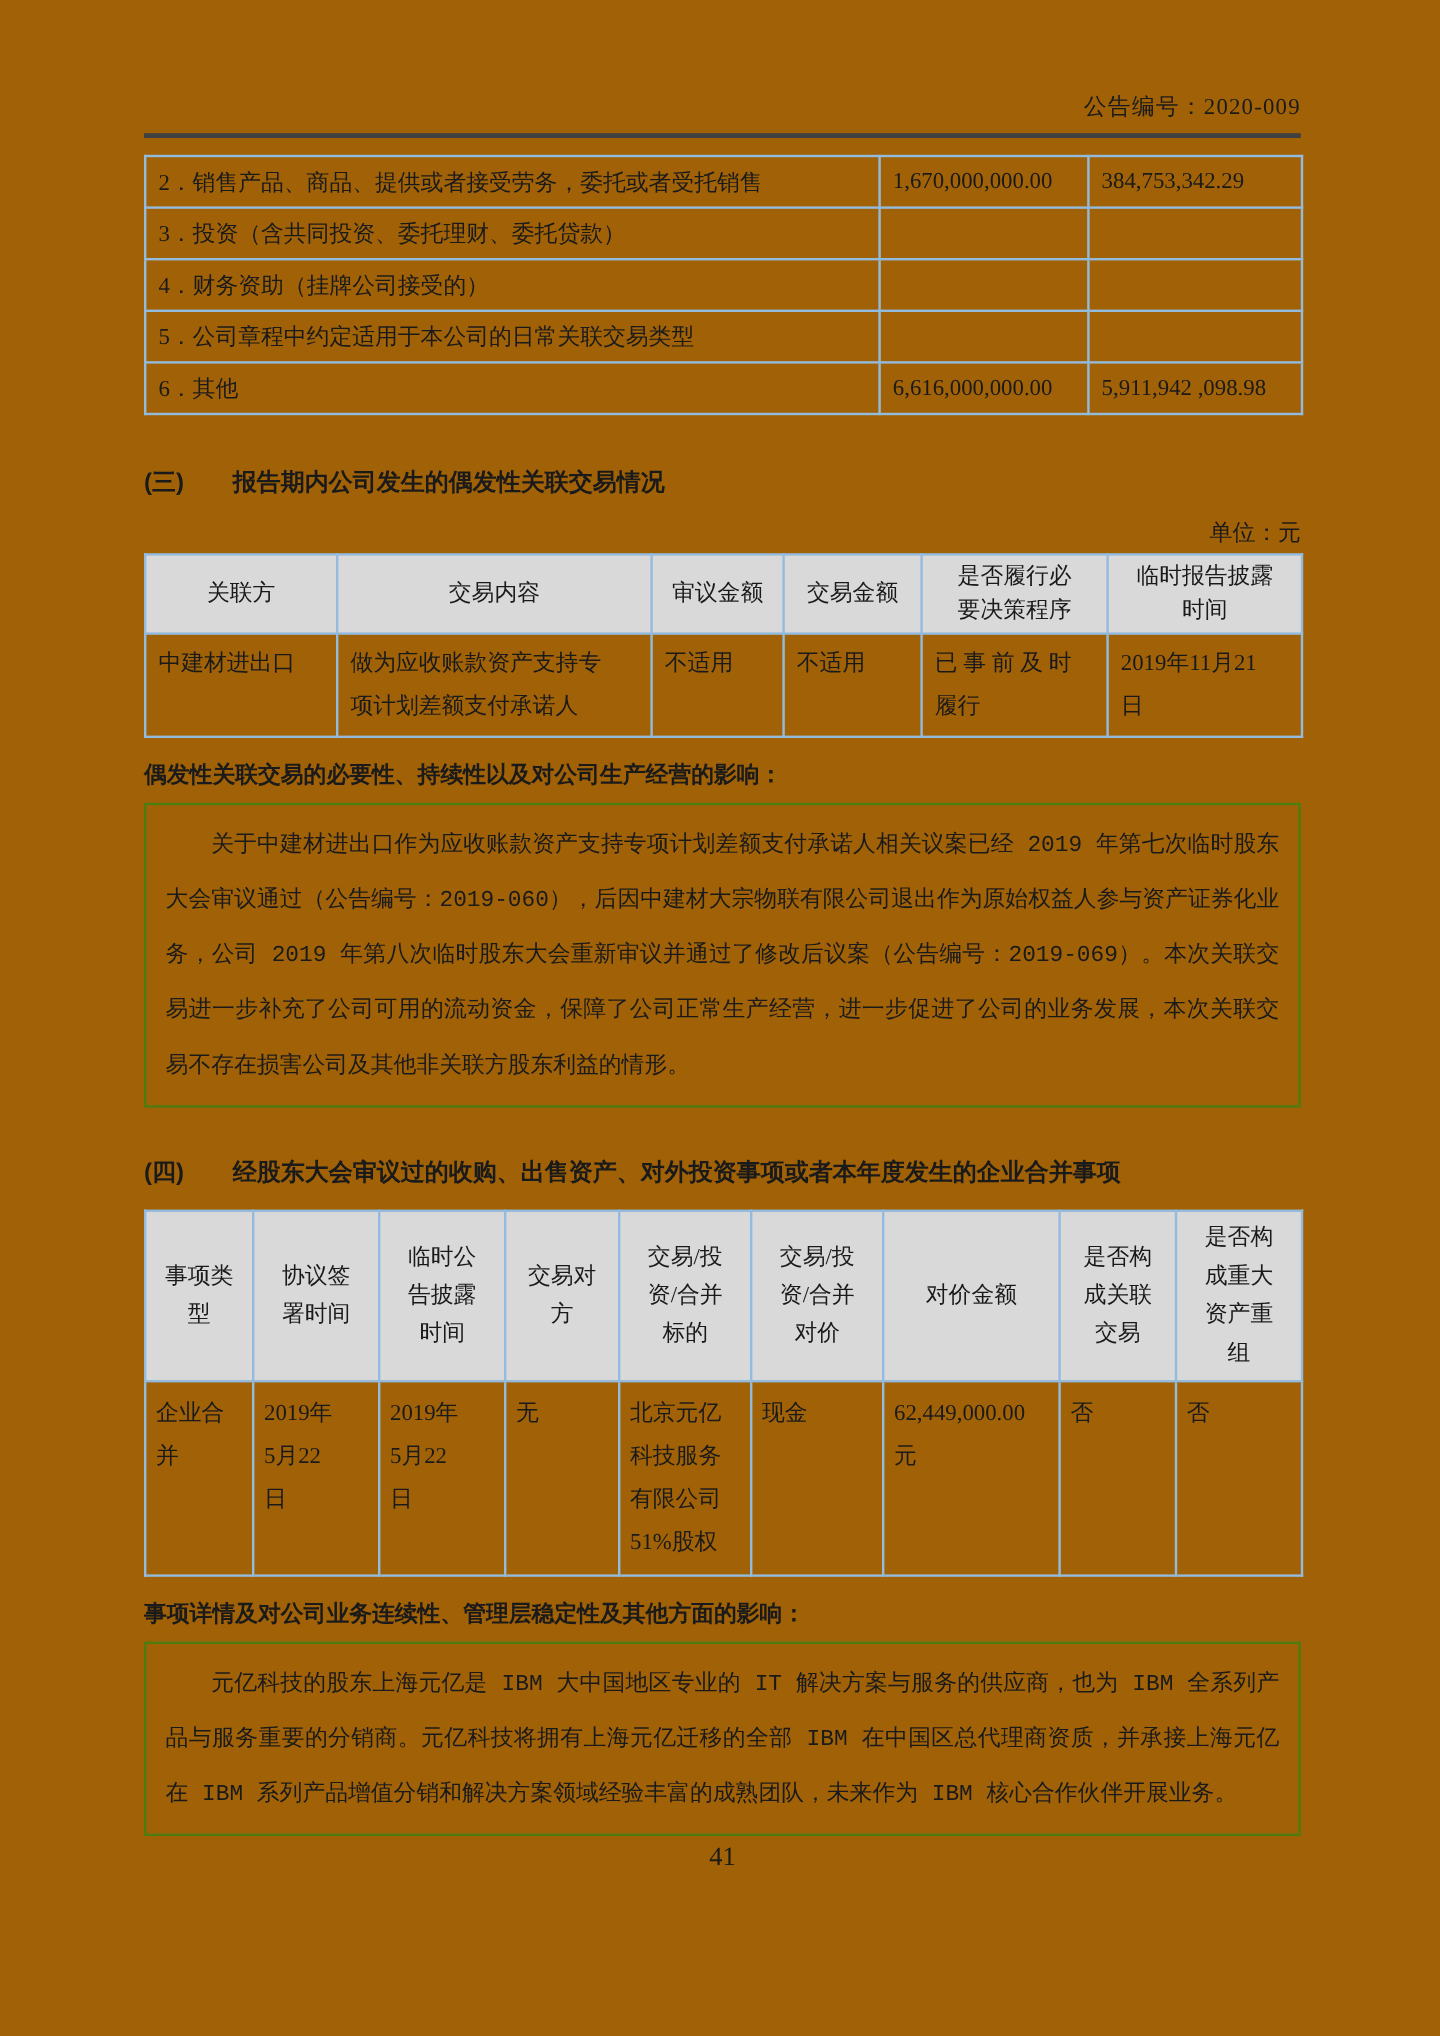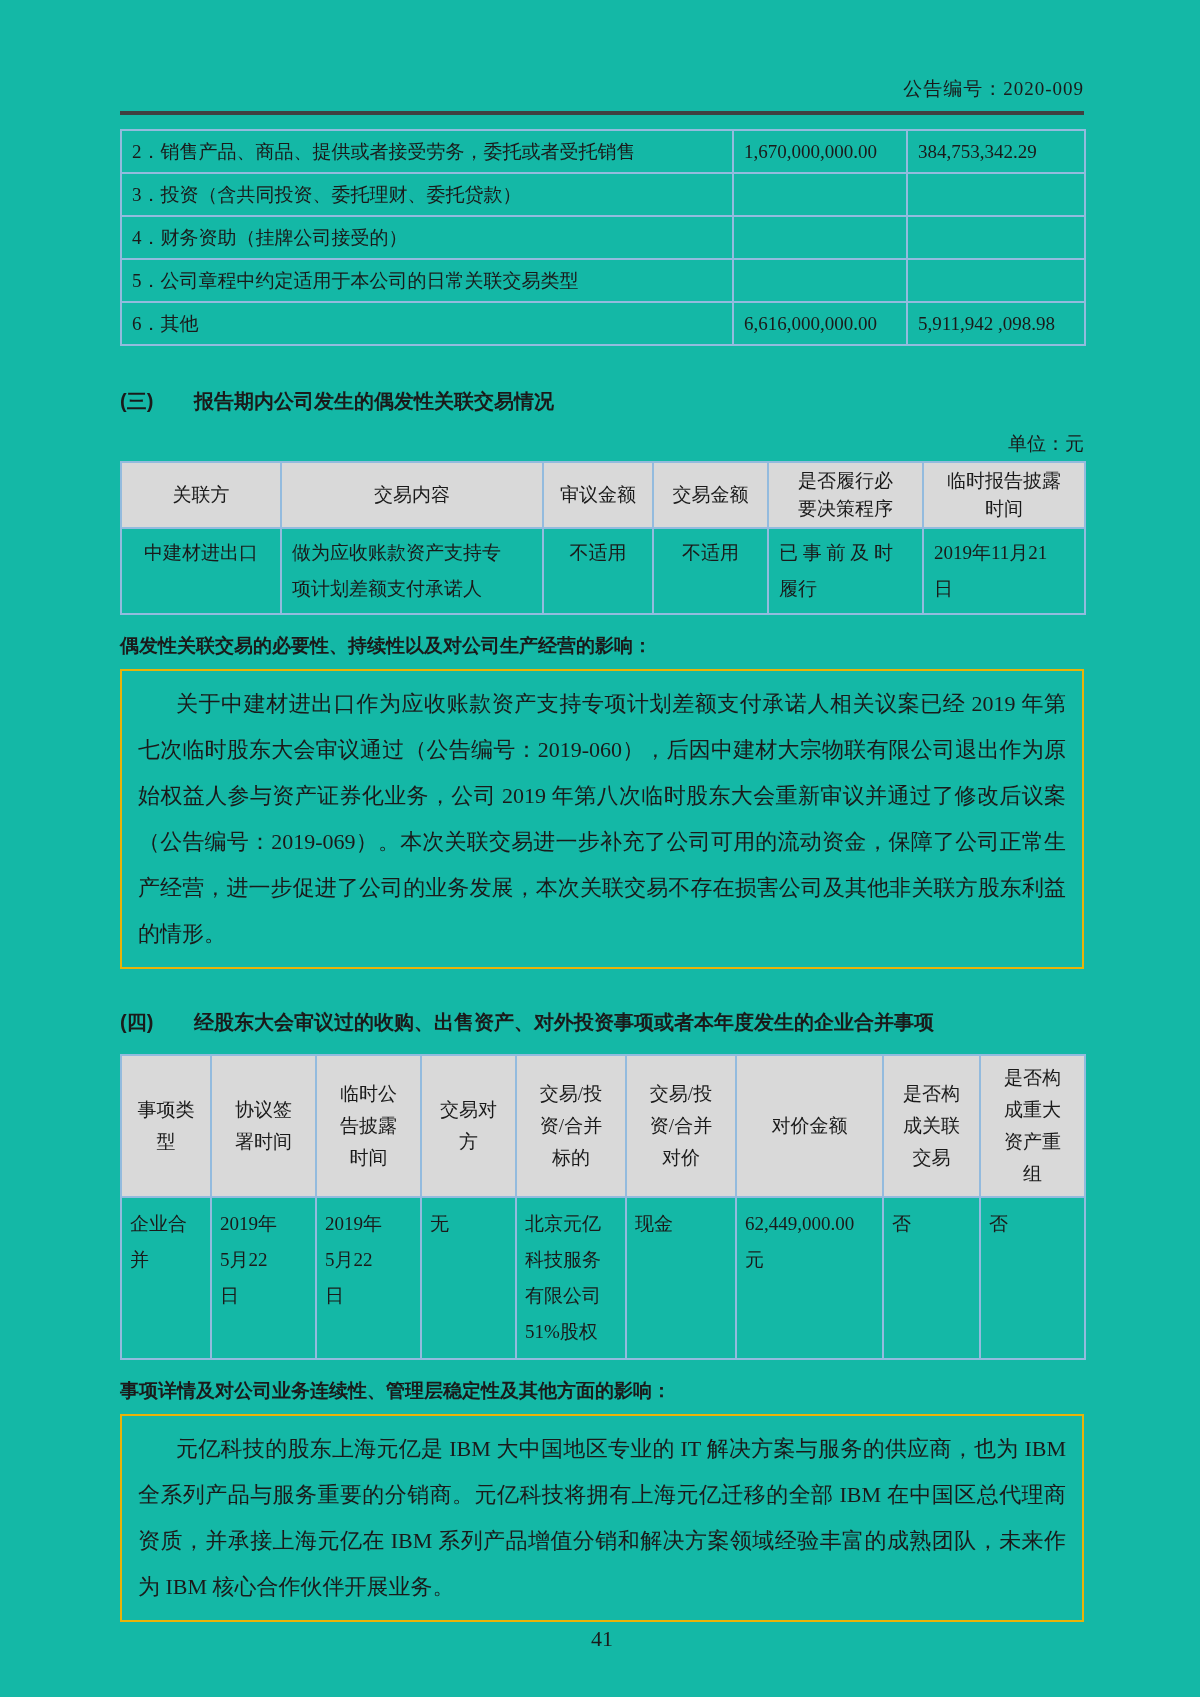--- a/index.html
+++ b/index.html
@@ -1,21 +1,21 @@
 <!DOCTYPE html>
 <html><head>
 <meta charset="utf-8">
 <style>
   * { margin:0; padding:0; box-sizing:border-box; }
   html,body { background:#f2f2f2; }
   .page {
     position:relative;
     width:1200px; height:1697px;
     margin:0 auto;
-    background:#14b8a6;
+    background:#a16207;
     font-family:"Liberation Serif", serif;
     color:#1a1a1a;
     overflow:hidden;
   }
   .content { position:absolute; left:120px; top:0; width:964px; }
 
   .doc-header { margin-top:76px; text-align:right; font-size:19px; letter-spacing:1px; }
   .header-rule { margin-top:9px; border-top:4px solid #404040; }
 
   table.tbl { width:100%; border-collapse:collapse; table-layout:fixed; font-size:19px; }
@@ -43,34 +43,35 @@
   .tbl2 th {
     background:#D9D9D9; height:64px;
     text-align:center; vertical-align:middle;
     padding:4px 6px; line-height:28px; white-space:pre-line;
   }
   .tbl2 td {
     vertical-align:top; text-align:left;
     padding:6px 10px; line-height:36px; white-space:pre-line;
     height:80px;
   }
-  .tbl2 td.center { text-align:center; }
+  .tbl2 td.center { }
 
   .bold-label {
     margin-top:18px;
     font-family:"Liberation Sans", sans-serif;
     font-weight:bold; font-size:19px;
   }
 
   .text-box {
     margin-top:10px;
-    border:2px solid #eab308;
+    border:2px solid #4d7c0f;
     padding:10px 16px;
-    font-size:22px; line-height:46px;
+    font-size:19px; line-height:46px;
     text-align:justify;
+    font-family:Liberation Mono, monospace;
   }
   .text-box p { text-indent:38px; }
 
   
   .tbl3 { margin-top:18px; }
   .tbl3 th {
     background:#D9D9D9;
     text-align:center; vertical-align:middle;
     padding:6px 5px; line-height:32px; white-space:pre-line;
   }

